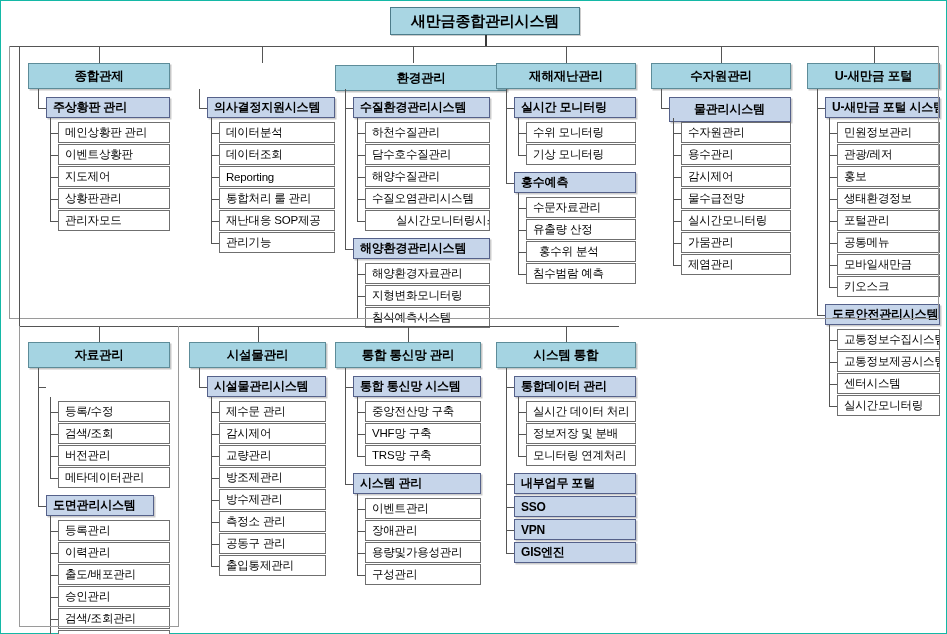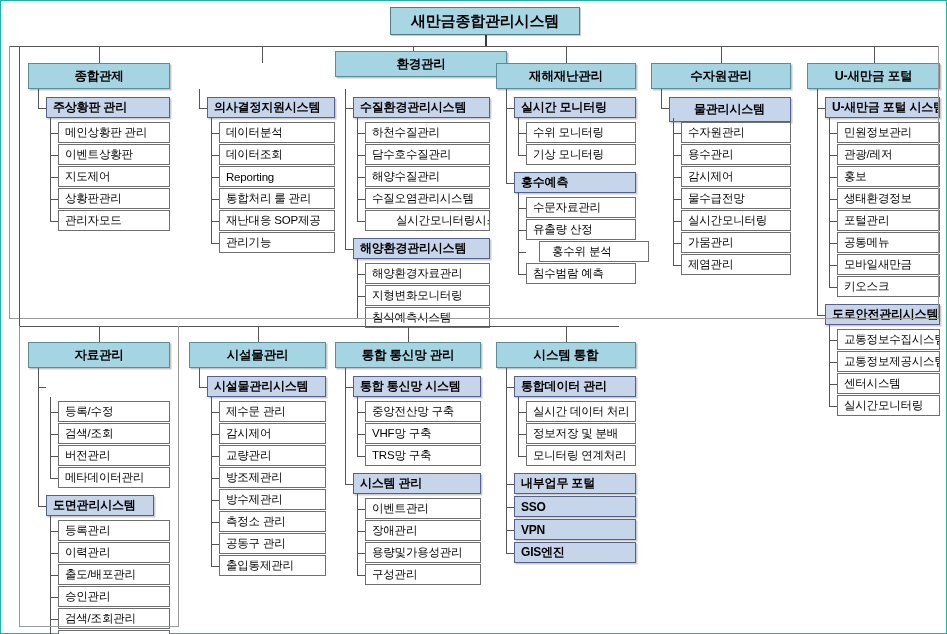--- a/index.html
+++ b/index.html
@@ -115,21 +115,21 @@
     <div class="ln lnh" style="left: 210px; top: 175.5px; width: 8px;"></div>
     <div class="box l3" style="left: 218px; top: 187px; width: 116px; height: 21px;">통합처리 룰 관리</div>
     <div class="ln lnh" style="left: 210px; top: 197.5px; width: 8px;"></div>
     <div class="box l3" style="left: 218px; top: 209px; width: 116px; height: 21px;">재난대응 SOP제공</div>
     <div class="ln lnh" style="left: 210px; top: 219.5px; width: 8px;"></div>
     <div class="box l3" style="left: 218px; top: 231px; width: 116px; height: 21px;">관리기능</div>
     <div class="ln lnh" style="left: 210px; top: 241.5px; width: 8px;"></div>
     <div class="ln lnv" style="left: 210px; top: 117px; height: 124.5px;"></div>
     <div class="ln lnv" style="left: 198px; top: 88px; height: 18.5px;"></div>
     <div class="ln lnv" style="left: 411.5px; top: 45px; height: 17px;"></div>
-    <div class="box l1" style="left: 334px; top: 50px; width: 172px; height: 26px;">환경관리</div>
+    <div class="box l1" style="left: 334px; top: 64px; width: 172px; height: 26px;">환경관리</div>
     <div class="box l2" style="left: 352px; top: 96px; width: 137px; height: 21px;">수질환경관리시스템</div>
     <div class="ln lnh" style="left: 344px; top: 106.5px; width: 8px;"></div>
     <div class="box l3" style="left: 364px; top: 121px; width: 125px; height: 21px;">하천수질관리</div>
     <div class="ln lnh" style="left: 356px; top: 131.5px; width: 8px;"></div>
     <div class="box l3" style="left: 364px; top: 143px; width: 125px; height: 21px;">담수호수질관리</div>
     <div class="ln lnh" style="left: 356px; top: 153.5px; width: 8px;"></div>
     <div class="box l3" style="left: 364px; top: 165px; width: 125px; height: 21px;">해양수질관리</div>
     <div class="ln lnh" style="left: 356px; top: 175.5px; width: 8px;"></div>
     <div class="box l3" style="left: 364px; top: 187px; width: 125px; height: 21px;">수질오염관리시스템</div>
     <div class="ln lnh" style="left: 356px; top: 197.5px; width: 8px;"></div>
@@ -154,21 +154,21 @@
     <div class="ln lnh" style="left: 517px; top: 131.5px; width: 8px;"></div>
     <div class="box l3" style="left: 525px; top: 143px; width: 110px; height: 21px;">기상 모니터링</div>
     <div class="ln lnh" style="left: 517px; top: 153.5px; width: 8px;"></div>
     <div class="ln lnv" style="left: 517px; top: 117px; height: 36.5px;"></div>
     <div class="box l2" style="left: 513px; top: 171px; width: 122px; height: 21px;">홍수예측</div>
     <div class="ln lnh" style="left: 505px; top: 181.5px; width: 8px;"></div>
     <div class="box l3" style="left: 525px; top: 196px; width: 110px; height: 21px;">수문자료관리</div>
     <div class="ln lnh" style="left: 517px; top: 206.5px; width: 8px;"></div>
     <div class="box l3" style="left: 525px; top: 218px; width: 110px; height: 21px;">유출량 산정</div>
     <div class="ln lnh" style="left: 517px; top: 228.5px; width: 8px;"></div>
-    <div class="box l3" style="left: 538px; top: 240px; width: 110px; height: 21px; padding-left: 12px;">홍수위 분석</div>
+    <div class="box l3" style="left: 525px; top: 240px; width: 110px; height: 21px; padding-left: 12px;">홍수위 분석</div>
     <div class="ln lnh" style="left: 517px; top: 250.5px; width: 8px;"></div>
     <div class="box l3" style="left: 525px; top: 262px; width: 110px; height: 21px;">침수범람 예측</div>
     <div class="ln lnh" style="left: 517px; top: 272.5px; width: 8px;"></div>
     <div class="ln lnv" style="left: 517px; top: 192px; height: 80.5px;"></div>
     <div class="ln lnv" style="left: 505px; top: 88px; height: 93.5px;"></div>
     <div class="ln lnv" style="left: 720px; top: 45px; height: 17px;"></div>
     <div class="box l1" style="left: 650px; top: 62px; width: 140px; height: 26px;">수자원관리</div>
     <div class="box l2" style="left: 668px; top: 96px; width: 122px; height: 25px; padding-left: 24px;">물관리시스템</div>
     <div class="ln lnh" style="left: 660px; top: 106.5px; width: 8px;"></div>
     <div class="box l3" style="left: 680px; top: 121px; width: 110px; height: 21px;">수자원관리</div>

